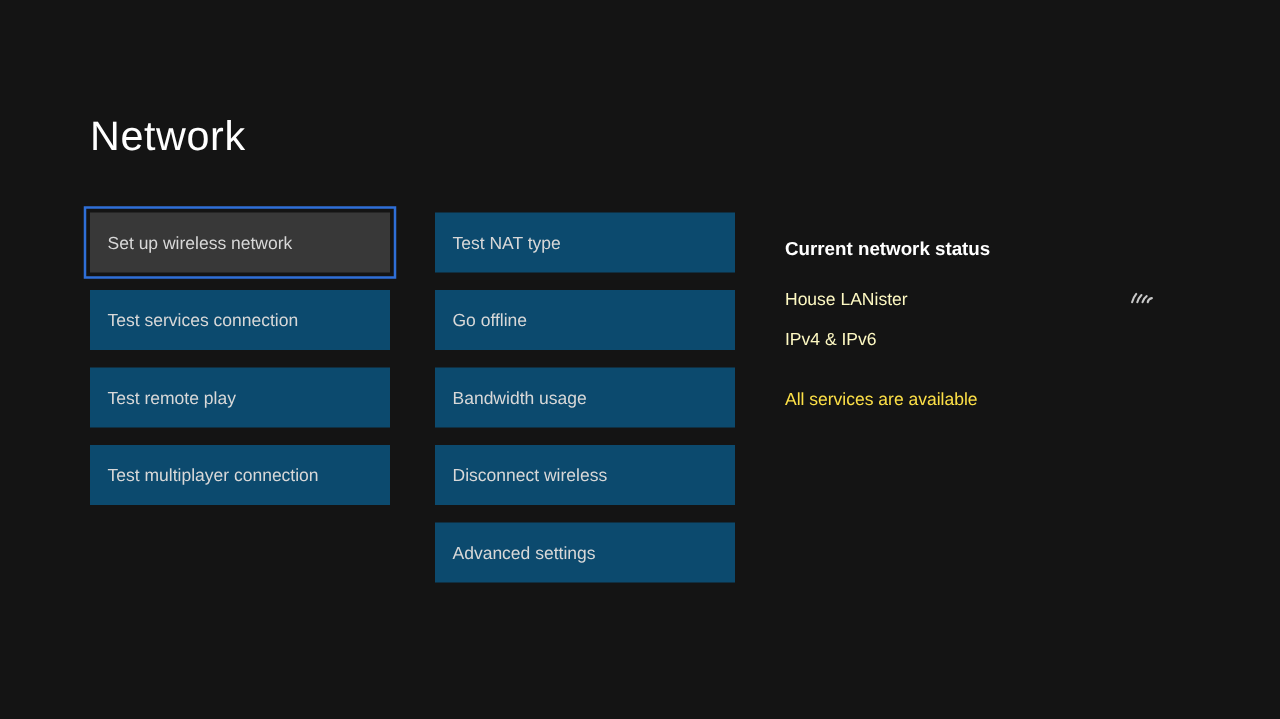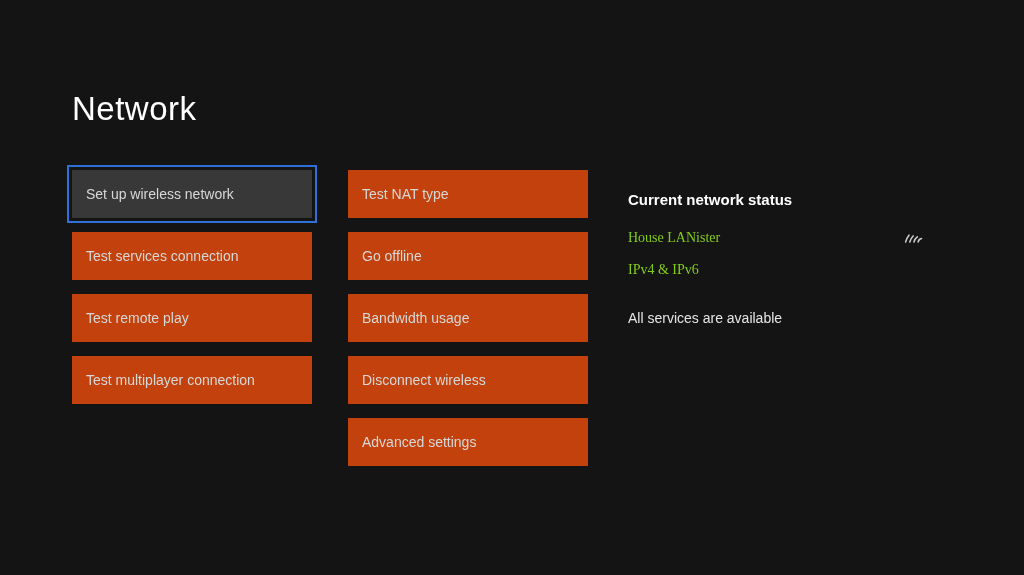--- a/index.html
+++ b/index.html
@@ -29,21 +29,21 @@
       display: flex;
       gap: 36px;
     }
     .col {
       display: flex;
       flex-direction: column;
       gap: 14px;
       width: 240px;
     }
     .tile {
-      background: #c2410c;
+      background: #0c4a6e;
       height: 48px;
       display: flex;
       align-items: center;
       padding: 0 14px;
       font-size: 14px;
       color: #d8d8d8;
       cursor: pointer;
     }
     .tile.selected {
       background: #383838;
@@ -63,31 +63,30 @@
       margin-top: 13px;
     }
     .status-row {
       display: flex;
       justify-content: space-between;
       align-items: center;
       margin-bottom: 14px;
     }
     .status-text {
       font-size: 14px;
-      color: #84cc16;
-      font-family: Liberation Serif, serif;
+      color: #fef9c3;
     }
     .wifi-icon {
       width: 20px;
       height: 16px;
     }
     .services {
       margin-top: 32px;
       font-size: 14px;
-      color: #e5e5e5;
+      color: #fde047;
     }
   </style>
 </head>
 <body>
 
 <div class="container">
   <h1 class="page-title">Network</h1>
 
   <div class="content">
 

